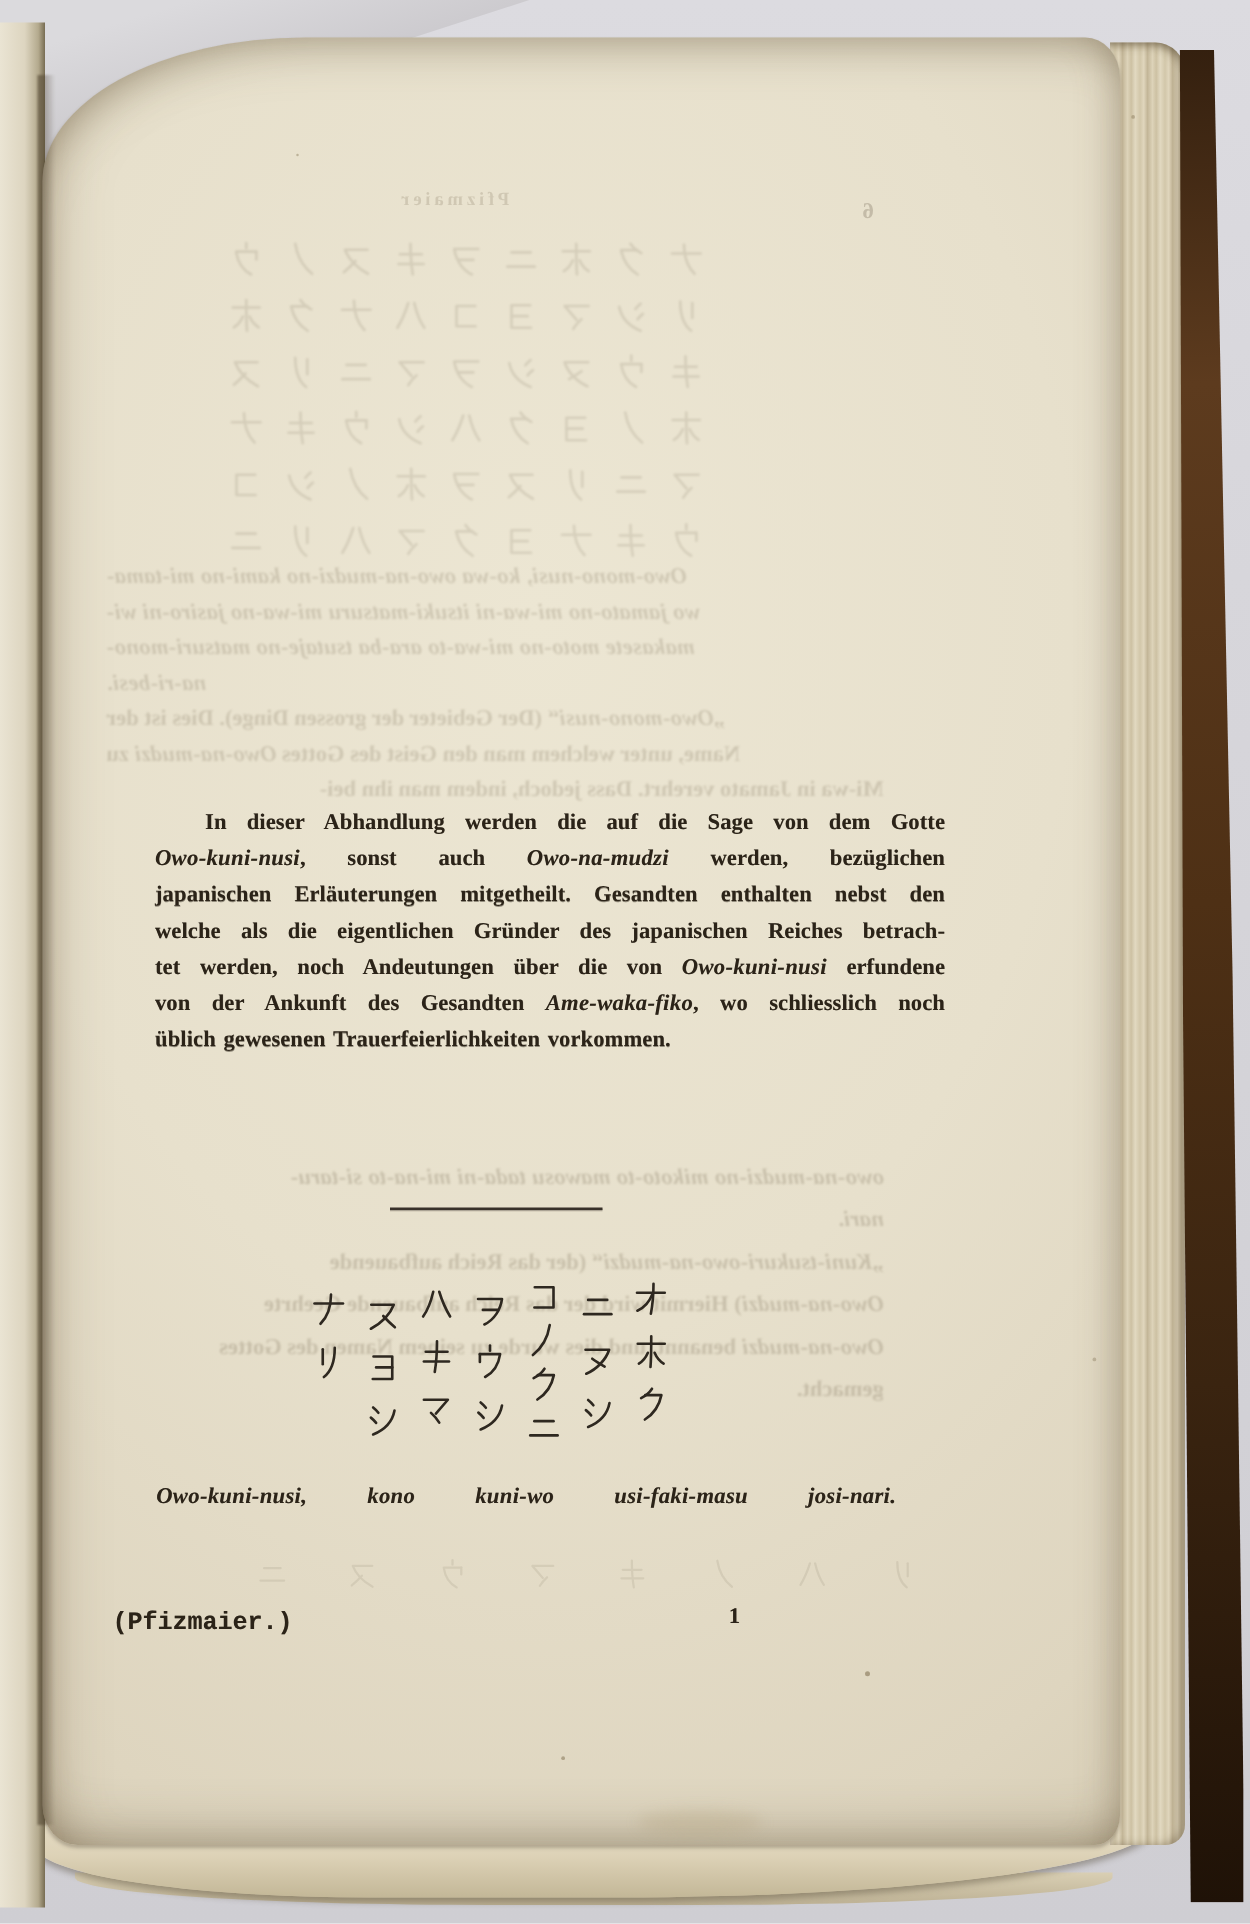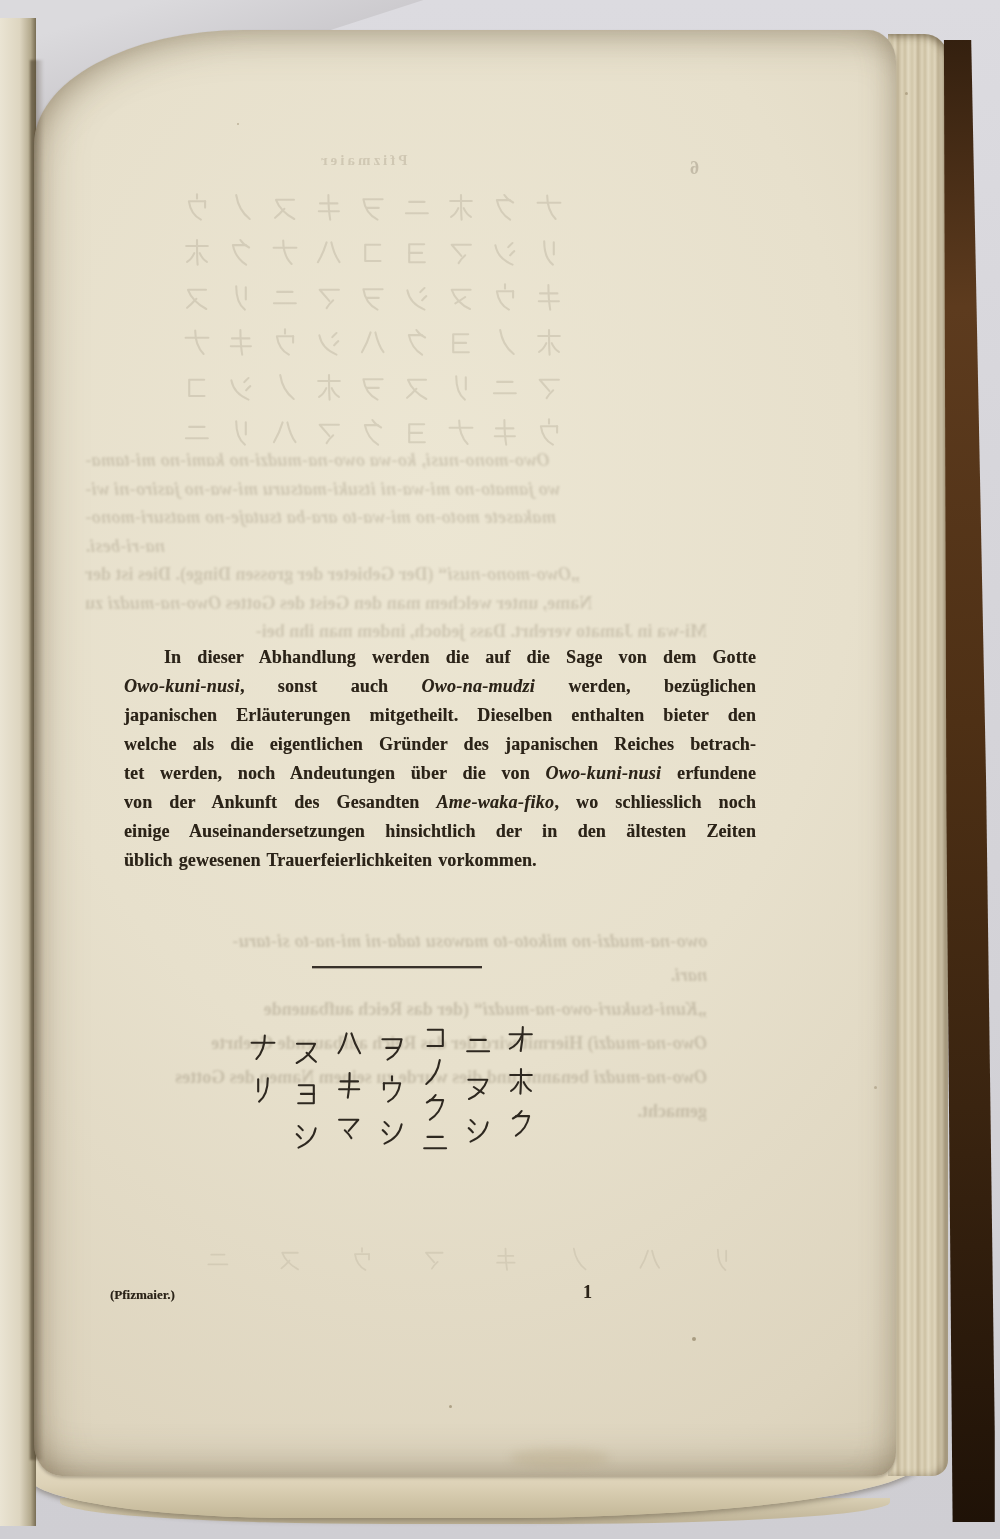--- a/index.html
+++ b/index.html
@@ -62,21 +62,21 @@
     text-shadow:.2px .2px .3px rgba(43,35,24,.45);}
   .tblock{font-size:18px;line-height:29px;letter-spacing:.1px;word-spacing:1.5px;}
   .jlines .line{text-align:justify;text-align-last:justify;}
   .jlines .line.last{text-align-last:left;}
   .indent-first .line:first-child{text-indent:40px;}
   .it{font-style:italic;letter-spacing:.3px;}
   .para-intro{left:85px;top:643px;width:632px;margin-left:39px;}
   .para-translit{left:85px;top:1182px;width:632px;}
   .rule{left:312px;top:966px;width:170px;height:2px;background:#38312a;z-index:6;
     box-shadow:0 1px 0 rgba(56,49,42,.35);}
-  .footer-sig{left:110px;top:1287px;font-size:13px;z-index:6;}
+  .footer-sig{left:90px;top:1287px;font-size:20px;z-index:6;font-family:Liberation Mono, monospace;}
   .folio{left:583px;top:1282px;font-size:18px;z-index:6;}
   
   svg.kana{width:30px;height:30px;display:block;
     fill:none;stroke:#2e2820;stroke-width:7;stroke-linecap:round;stroke-linejoin:round;}
   .kana-main{left:248px;top:1022px;display:flex;flex-direction:row-reverse;gap:13px;z-index:6;}
   .kcol{display:flex;flex-direction:column;gap:12px;}
   .kcol.tight{gap:5px;}
   
   .mirror{transform:scaleX(-1);}
   .bleed{color:#6e6149;font-weight:bold;z-index:5;filter:blur(.8px);}
@@ -505,25 +505,24 @@
         <use href="#k-su"></use>
       </svg>
       <svg class="kana" viewBox="0 0 100 100">
         <use href="#k-ni"></use>
       </svg>
     </div>
 
   <div class="abs print tblock para-intro jlines indent-first">
       <div class="line"><span>In dieser Abhandlung werden die auf die Sage von dem Gotte</span></div>
       <div class="line"><span class="it">Owo-kuni-nusi</span><span>, sonst auch </span><span class="it">Owo-na-mudzi</span><span> werden, bezüglichen</span></div>
-      <div class="line"><span>japanischen Erläuterungen mitgetheilt. Dieselben enthalten bieter den</span></div>
+      <div class="line"><span>japanischen Erläuterungen mitgetheilt. Gesandten enthalten nebst den</span></div>
       <div class="line"><span>welche als die eigentlichen Gründer des japanischen Reiches betrach-</span></div>
       <div class="line"><span>tet werden, noch Andeutungen über die von </span><span class="it">Owo-kuni-nusi</span><span> erfundene</span></div>
       <div class="line"><span>von der Ankunft des Gesandten </span><span class="it">Ame-waka-fiko</span><span>, wo schliesslich noch</span></div>
-      <div class="line"><span>einige Auseinandersetzungen hinsichtlich der in den ältesten Zeiten</span></div>
       <div class="line last"><span>üblich gewesenen Trauerfeierlichkeiten vorkommen.</span></div>
     </div>
 
   <div class="abs rule"></div>
 
   <div class="abs kana-main">
       <div class="kcol" style="margin-top: 2px;">
         <svg class="kana" viewBox="0 0 100 100">
           <use href="#k-o"></use>
         </svg>
@@ -596,20 +595,21 @@
         <svg class="kana" viewBox="0 0 100 100">
           <use href="#k-na"></use>
         </svg>
         <svg class="kana" viewBox="0 0 100 100">
           <use href="#k-ri"></use>
         </svg>
       </div>
     </div>
 
   <div class="abs print tblock para-translit jlines indent-first">
+      <div class="line"><span class="it">Owo-kuni-nusi, kono kuni-wo usi-faki-masu josi-nari.</span></div>
     </div>
 
   <div class="abs print footer-sig">(Pfizmaier.)</div>
   <div class="abs print folio">1</div>
 
   <div class="abs speck" style="left:692px;top:1337px;width:4px;height:4px;opacity:.55"></div>
   <div class="abs speck" style="left:449px;top:1405px;width:3px;height:3px;opacity:.5"></div>
   <div class="abs speck" style="left:905px;top:92px;width:3px;height:3px;opacity:.4"></div>
   <div class="abs speck" style="left:874px;top:1086px;width:3px;height:3px;opacity:.35"></div>
   <div class="abs speck" style="left:237px;top:123px;width:2px;height:2px;opacity:.4"></div>

